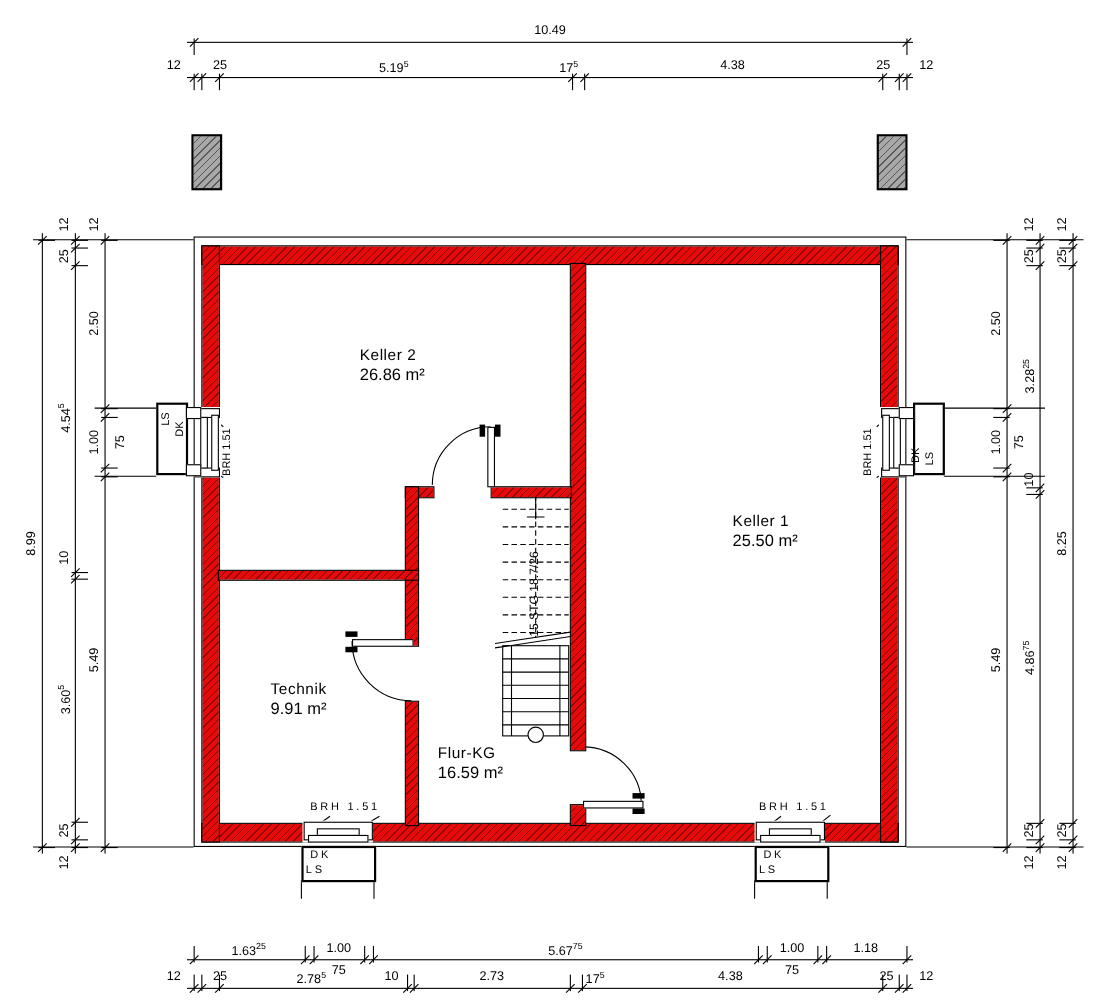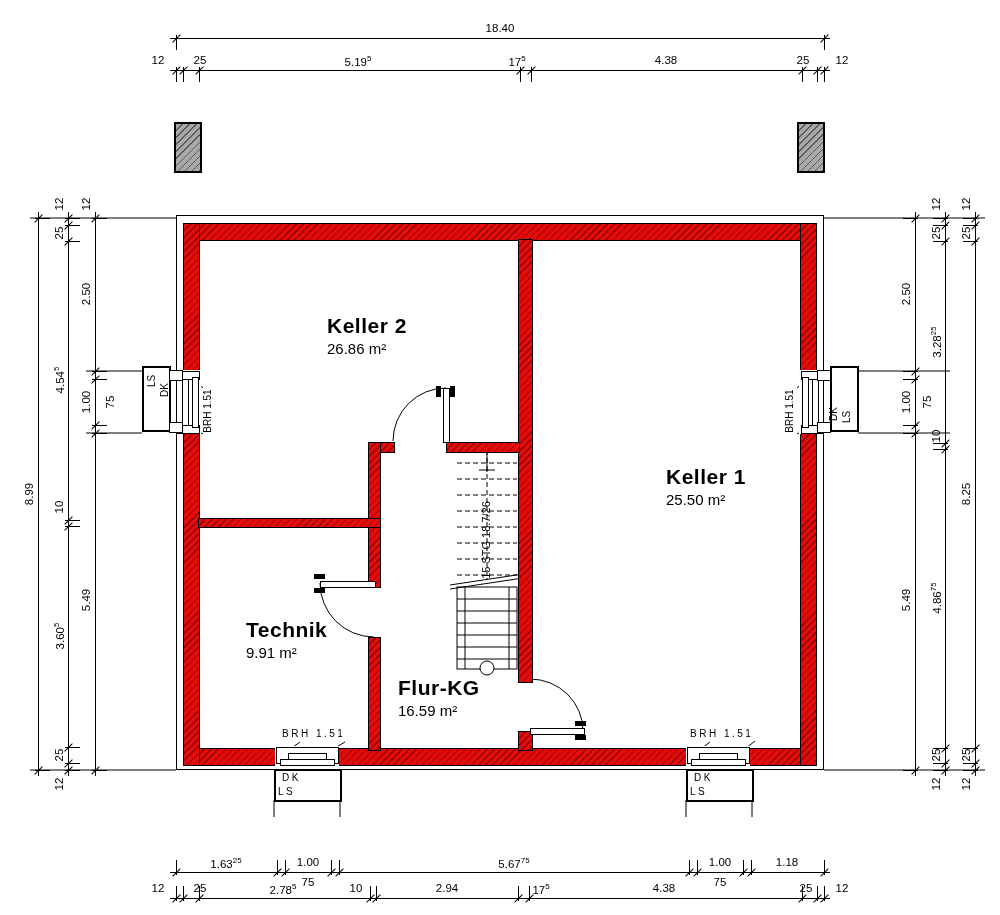--- a/index.html
+++ b/index.html
@@ -19,21 +19,21 @@
   .dim-vline{position:absolute;background:#000;width:1px;}
   .tick{position:absolute;width:11px;height:1px;background:#000;transform:rotate(-45deg);}
   .stub-v{position:absolute;width:1px;height:15px;background:#000;}
   .stub-h{position:absolute;width:15px;height:1px;background:#000;}
   .dlab{position:absolute;font-size:11.5px;white-space:nowrap;text-align:center;width:64px;}
   .dlab sup{font-size:8px;}
   .vlab{position:absolute;font-size:11.5px;white-space:nowrap;
         transform:translate(-50%,-50%) rotate(-90deg);}
   .vlab sup{font-size:8px;}
   .roomlab{position:absolute;line-height:1.15;}
-  .roomlab .rn{font-size:21px;letter-spacing:.5px;font-weight:bold;}
+  .roomlab .rn{font-size:14px;letter-spacing:.5px;}
   .roomlab .ra{font-size:15px;margin-top:2px;}
   .small{position:absolute;font-size:10px;white-space:nowrap;}
   .rot{transform:translate(-50%,-50%) rotate(-90deg);}
   .sp{letter-spacing:2.5px;}
   svg{position:absolute;left:0;top:0;}
 </style>
 </head>
 <body>
 
 <div id="canvas">
@@ -165,21 +165,21 @@
   <div class="small sp" style="left:278px;top:786px;">LS</div>
   <div class="small sp" style="left:694px;top:772px;">DK</div>
   <div class="small sp" style="left:690px;top:786px;">LS</div>
 
   <div id="dims">
       <div class="dim-line" style="left: 170px; top: 38px; width: 660px;"></div>
       <div class="tick" style="left: 171px; top: 38px;"></div>
       <div class="stub-v" style="left: 176px; top: 35px;"></div>
       <div class="tick" style="left: 819px; top: 38px;"></div>
       <div class="stub-v" style="left: 824px; top: 35px;"></div>
-      <div class="dlab" style="left: 468px; top: 22px;">18.40</div>
+      <div class="dlab" style="left: 468px; top: 22px;">10.49</div>
       <div class="dim-line" style="left: 170px; top: 70px; width: 660px;"></div>
       <div class="tick" style="left: 171px; top: 70px;"></div>
       <div class="stub-v" style="left: 176px; top: 67px;"></div>
       <div class="tick" style="left: 178px; top: 70px;"></div>
       <div class="stub-v" style="left: 183px; top: 67px;"></div>
       <div class="tick" style="left: 194px; top: 70px;"></div>
       <div class="stub-v" style="left: 199px; top: 67px;"></div>
       <div class="tick" style="left: 515px; top: 70px;"></div>
       <div class="stub-v" style="left: 520px; top: 67px;"></div>
       <div class="tick" style="left: 526px; top: 70px;"></div>
@@ -243,21 +243,21 @@
       <div class="tick" style="left: 797px; top: 898px;"></div>
       <div class="stub-v" style="left: 802px; top: 886px;"></div>
       <div class="tick" style="left: 812px; top: 898px;"></div>
       <div class="stub-v" style="left: 817px; top: 886px;"></div>
       <div class="tick" style="left: 819px; top: 898px;"></div>
       <div class="stub-v" style="left: 824px; top: 886px;"></div>
       <div class="dlab" style="left: 126px; top: 882px;">12</div>
       <div class="dlab" style="left: 168px; top: 882px;">25</div>
       <div class="dlab" style="left: 251px; top: 882px;">2.78<sup>5</sup></div>
       <div class="dlab" style="left: 324px; top: 882px;">10</div>
-      <div class="dlab" style="left: 415px; top: 882px;">2.94</div>
+      <div class="dlab" style="left: 415px; top: 882px;">2.73</div>
       <div class="dlab" style="left: 509px; top: 882px;">17<sup>5</sup></div>
       <div class="dlab" style="left: 632px; top: 882px;">4.38</div>
       <div class="dlab" style="left: 774px; top: 882px;">25</div>
       <div class="dlab" style="left: 810px; top: 882px;">12</div>
       <div class="dim-vline" style="left: 38px; top: 212px; height: 564px;"></div>
       <div class="tick" style="left: 33px; top: 218px;"></div>
       <div class="stub-h" style="left: 35px; top: 218px;"></div>
       <div class="tick" style="left: 33px; top: 770px;"></div>
       <div class="stub-h" style="left: 35px; top: 770px;"></div>
       <div class="vlab" style="left: 29px; top: 494px;">8.99</div>

